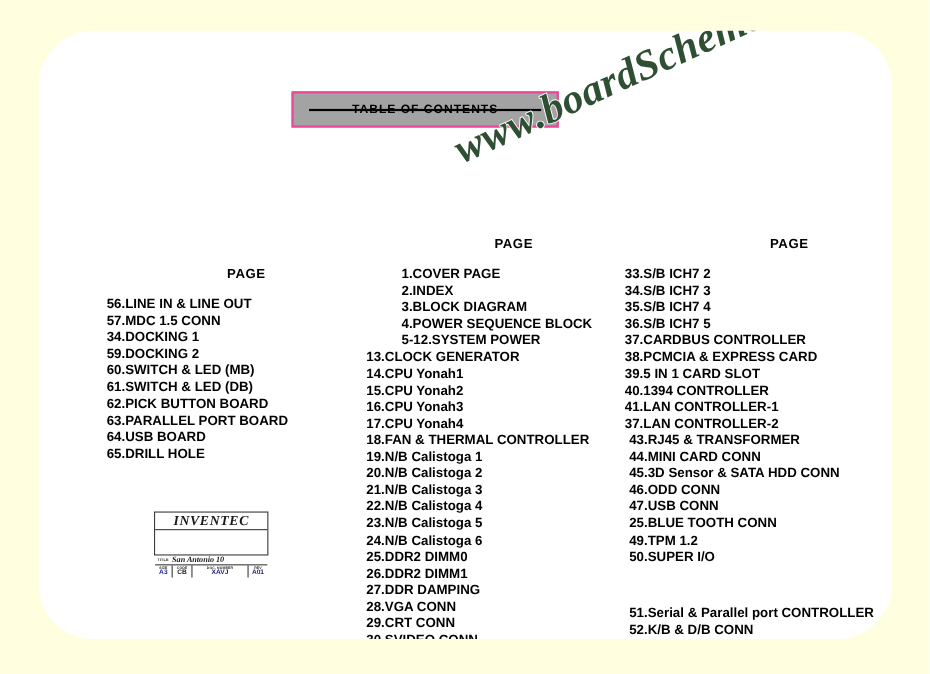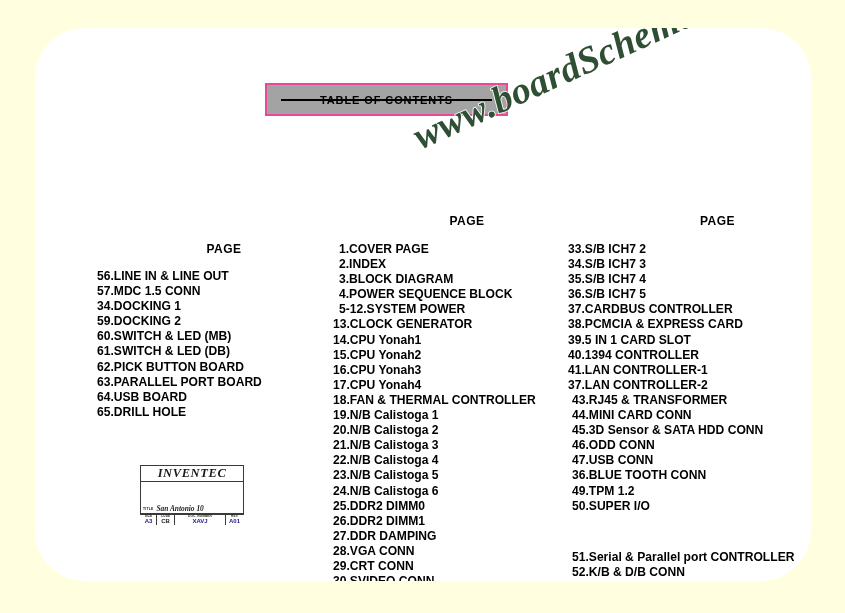--- a/index.html
+++ b/index.html
@@ -96,20 +96,21 @@
     left: 298px;
     top: 186px;
     width: 230px;
   }
   #column-middle .col-page-header {
     padding-left: 38px;
     margin-bottom: 14px;
   }
   #column-middle .toc-entry.indent {
     padding-left: 6px;
+    margin-left: 26px;
   }
 
   #column-right {
     left: 533px;
     top: 186px;
     width: 260px;
   }
   #column-right .col-page-header {
     padding-left: 39px;
     margin-bottom: 14px;
@@ -117,21 +118,21 @@
   #column-right .toc-entry.indent {
     padding-left: 4px;
   }
 
   
   #title-block {
     position: absolute;
     left: 105px;
     top: 437px;
     width: 104px;
-    height: 50px;
+    height: 40px;
     border: 1px solid #3a3a3a;
     background: #ffffff;
     box-sizing: border-box;
     display: flex;
     flex-direction: column;
   }
   #tb-logo-row {
     height: 18px;
     border-bottom: 1px solid #3a3a3a;
     display: flex;
@@ -292,21 +293,21 @@
         <li class="toc-entry">38.PCMCIA &amp; EXPRESS CARD</li>
         <li class="toc-entry">39.5 IN 1 CARD SLOT</li>
         <li class="toc-entry">40.1394 CONTROLLER</li>
         <li class="toc-entry">41.LAN CONTROLLER-1</li>
         <li class="toc-entry">37.LAN CONTROLLER-2</li>
         <li class="toc-entry indent">43.RJ45 &amp; TRANSFORMER</li>
         <li class="toc-entry indent">44.MINI CARD CONN</li>
         <li class="toc-entry indent">45.3D Sensor &amp; SATA HDD CONN</li>
         <li class="toc-entry indent">46.ODD CONN</li>
         <li class="toc-entry indent">47.USB CONN</li>
-        <li class="toc-entry indent">36.BLUE TOOTH CONN</li>
+        <li class="toc-entry indent">25.BLUE TOOTH CONN</li>
         <li class="toc-entry indent">49.TPM 1.2</li>
         <li class="toc-entry indent">50.SUPER I/O</li>
         <li class="toc-entry italic indent">51.Serial &amp; Parallel port CONTROLLER</li>
         <li class="toc-entry indent">52.K/B &amp; D/B CONN</li>
         <li class="toc-entry indent">53.CIR &amp; FIR</li>
         <li class="toc-entry indent">54.AZALIA CODEC</li>
       </ul>
   </div>
 
   <div id="title-block">

